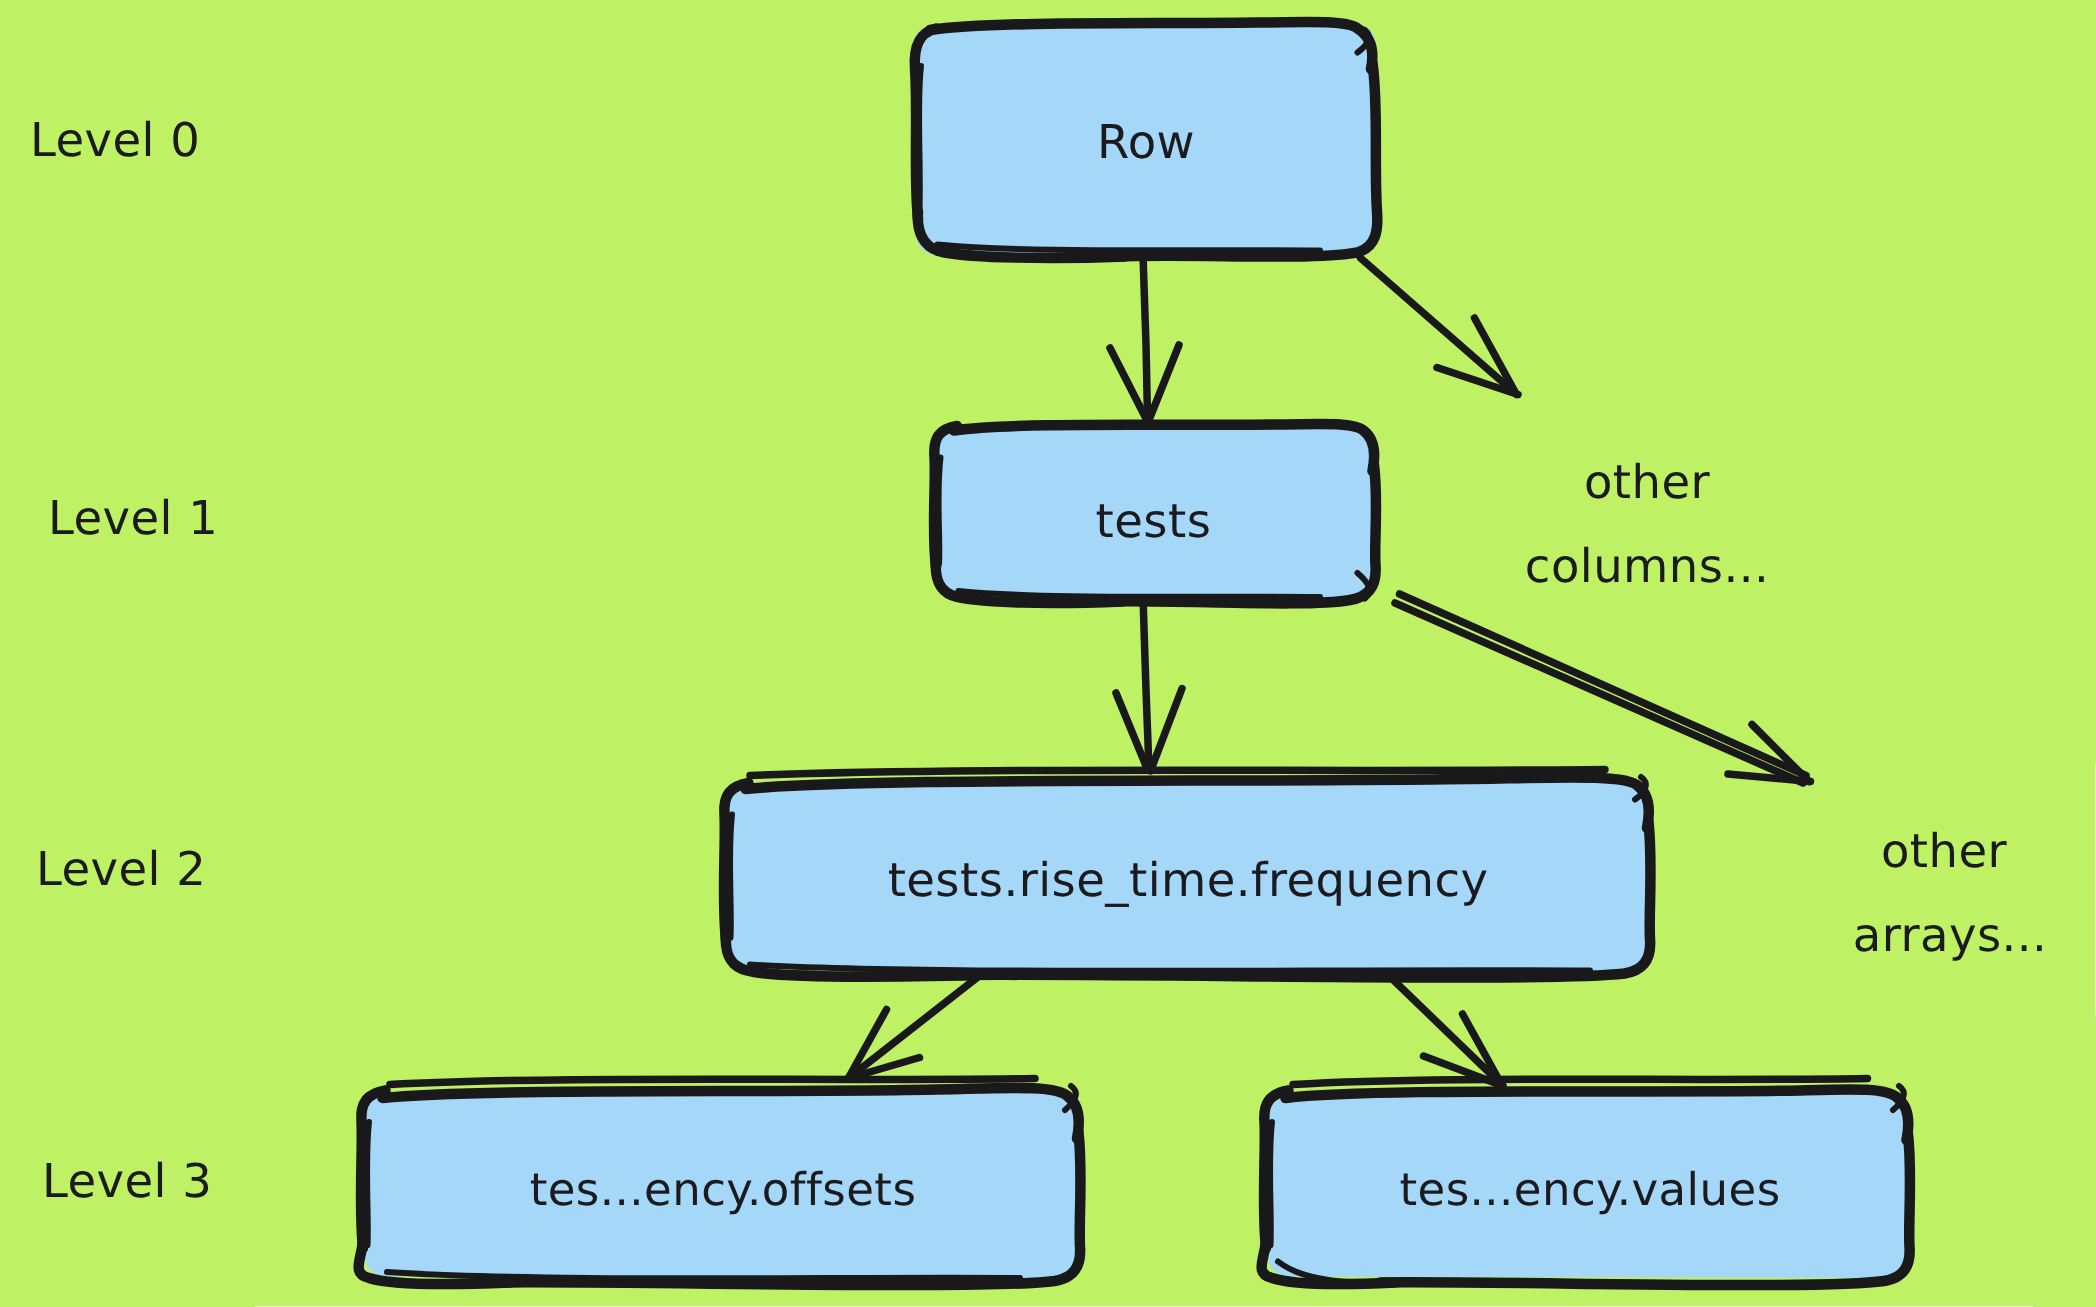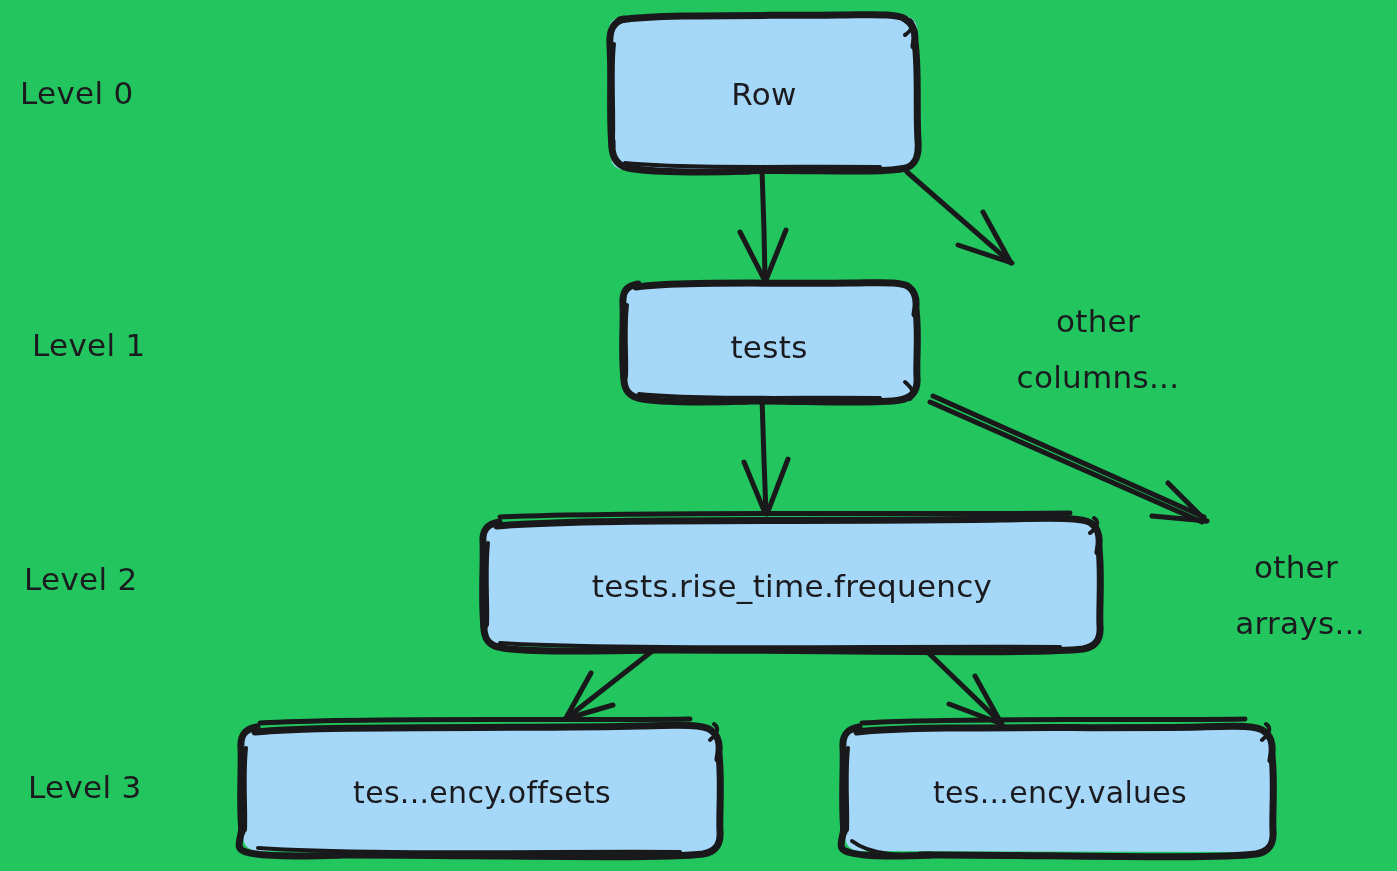--- a/index.html
+++ b/index.html
@@ -11,21 +11,21 @@
   body {
     width: 1397px;
     height: 871px;
     overflow: hidden;
     font-family: "DejaVu Sans", sans-serif;
   }
   #canvas {
     position: relative;
     width: 1397px;
     height: 871px;
-    background: #22c55e;
+    background: #bef264;
   }
   svg.diagram {
     position: absolute;
     left: 0;
     top: 0;
     width: 1397px;
     height: 871px;
   }
   .node-label,
   .level-label,

